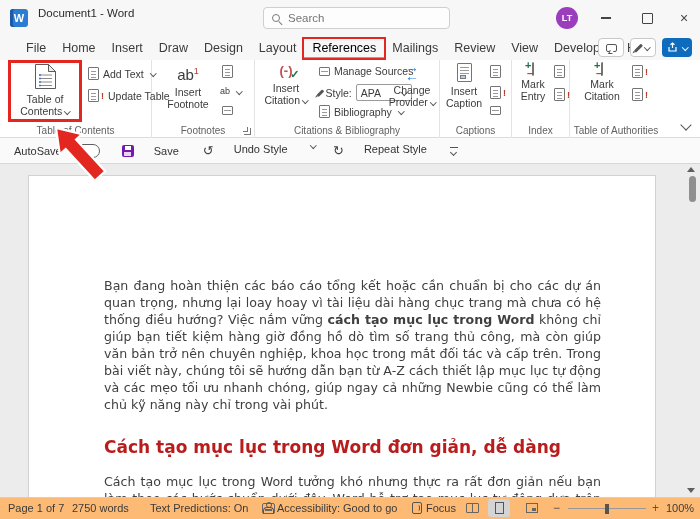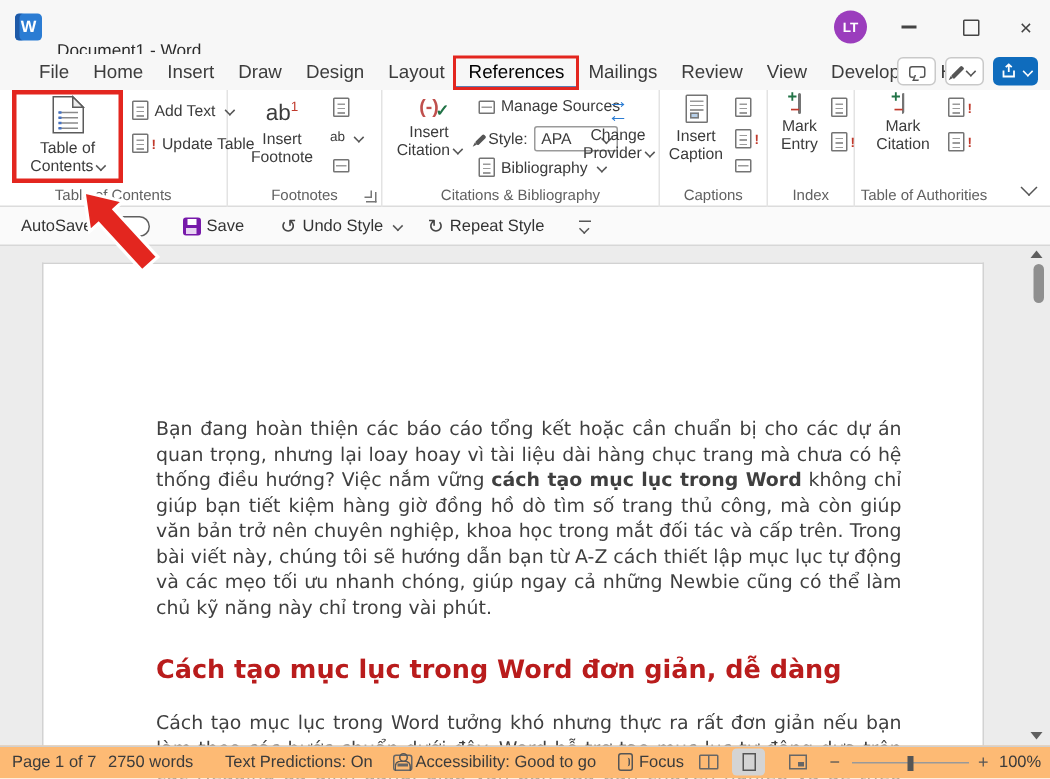--- a/index.html
+++ b/index.html
@@ -4,21 +4,21 @@
 <style>
   * { margin:0; padding:0; box-sizing:border-box; }
   html,body { width:700px; height:519px; overflow:hidden; }
   body { font-family:"Liberation Sans", sans-serif; position:relative; background:#fff; color:#3b3b3b; }
 
   
   .titlebar { position:absolute; left:0; top:0; width:700px; height:36px; background:#f7f7f7; }
   .word-logo { position:absolute; left:10px; top:9px; width:18px; height:18px; background:#2b7cd3; border-radius:3px;
                color:#fff; font-size:11px; font-weight:bold; text-align:center; line-height:18px;
                box-shadow: inset 3px 0 0 #1e5aa8; }
-  .app-title { position:absolute; left:38px; top:28px; font-size:11.5px; color:#2b2b2b; }
+  .app-title { position:absolute; left:38px; top:7px; font-size:11.5px; color:#2b2b2b; }
   .searchbox { position:absolute; left:263px; top:7px; width:187px; height:22px; background:#fdfdfd;
                border:1px solid #cfcfcf; border-radius:4px; display:flex; align-items:center; padding:0 8px; }
   .mag { width:8px; height:8px; border:1.4px solid #7a7a7a; border-radius:50%; position:relative; flex:none; }
   .mag::after { content:""; position:absolute; left:6px; top:6px; width:5px; height:1.4px; background:#7a7a7a; transform:rotate(45deg); transform-origin:left top; }
   .searchbox input { border:none; outline:none; background:transparent; font-family:"Liberation Sans",sans-serif;
                      font-size:11.5px; color:#616161; margin-left:8px; width:140px; }
   .avatar { position:absolute; left:556px; top:7px; width:22px; height:22px; border-radius:50%;
             color:#fff; font-size:9px; font-weight:bold; display:flex; align-items:center; justify-content:center; }
   .winbtn { position:absolute; top:8px; width:20px; height:20px; display:flex; align-items:center; justify-content:center; color:#444; }
   .btn-min { left:596px; } .btn-max { left:637px; } .btn-close { left:674px; font-size:14px; }
@@ -71,21 +71,21 @@
   .notebox::after { content:""; position:absolute; left:1px; right:1px; top:3px; height:1px; background:#9a9a9a; }
 
   
   .quickbar { position:absolute; left:0; top:138px; width:700px; height:26px; background:#fafafa;
               border-bottom:1px solid #d7d7d7; display:flex; align-items:center; font-size:11px; color:#333; }
   .toggle { width:30px; height:14px; border:1px solid #5f5f5f; border-radius:8px; background:#fff; position:relative; flex:none; }
   .toggle::after { content:""; position:absolute; left:2px; top:2px; width:8px; height:8px; border-radius:50%; background:#5f5f5f; }
   .savedisk { width:12px; height:12px; background:#7719aa; border-radius:2px; position:relative; flex:none; }
   .savedisk::before { content:""; position:absolute; left:3px; top:1px; width:6px; height:4px; background:#fff; }
   .savedisk::after { content:""; position:absolute; left:2.5px; bottom:1px; width:7px; height:4px; background:#e7d4f2; }
-  .qitem { display:flex; align-items:center; gap:4px; }
+  .qitem { display:flex; align-items:flex-start; gap:20px; }
   .arrowglyph { font-size:13px; color:#444; }
   .overflowglyph { position:relative; width:10px; height:8px; }
   .overflowglyph::before { content:""; position:absolute; left:1px; top:0; width:8px; height:1.2px; background:#555; }
   .overflowglyph::after { content:""; position:absolute; left:2.5px; top:3px; width:4px; height:4px; border-right:1.2px solid #555; border-bottom:1.2px solid #555; transform:rotate(45deg); }
 
   
   .canvas { position:absolute; left:0; top:164px; width:700px; height:333px; background:#ececec; }
   .page { position:absolute; left:28px; top:11px; width:628px; height:322px; background:#fff; border:1px solid #d2d2d2; border-bottom:none; }
   .page-text { padding:101px 54px 0 75px; font-family:"DejaVu Sans", sans-serif; font-size:12.6px; line-height:17px; text-align:justify; color:#3f3f3f; }
   .doc-heading { margin-top:23px; margin-bottom:15px; font-size:17px; line-height:22px; color:#b91c1c; text-align:left; }
@@ -119,20 +119,24 @@
   
   .redbox-toc { position:absolute; left:8px; top:60px; width:74px; height:62px; border:3px solid #e3261f; z-index:40; pointer-events:none; }
   .red-arrow { position:absolute; left:44px; top:122px; z-index:41; pointer-events:none; }
 </style>
 </head>
 <body>
 
 <div class="titlebar">
   <div class="word-logo">W</div>
   <div class="app-title">Document1  -  Word</div>
+  <div class="searchbox">
+    <span class="mag"></span>
+    <input placeholder="Search" style="">
+  </div>
   <div class="avatar" style="background:#9B3DBD">LT</div>
   <div class="winbtn btn-min"></div>
   <div class="winbtn btn-max"></div>
   <div class="winbtn btn-close">×</div>
 </div>
 
 <div class="menubar">
   <div class="tab">
       <span>File</span>
     </div>

